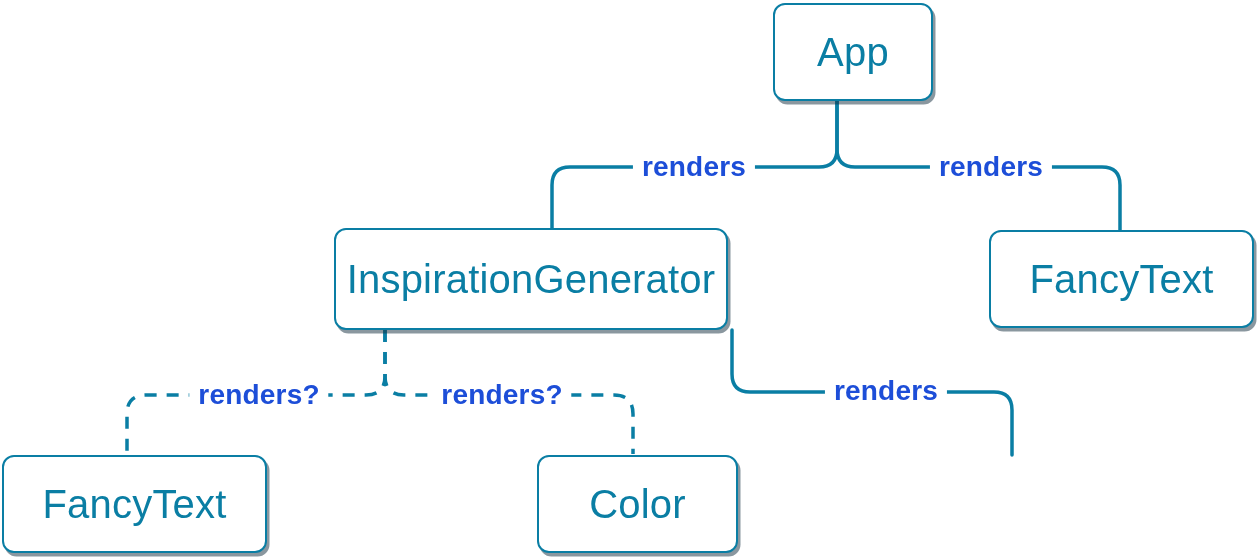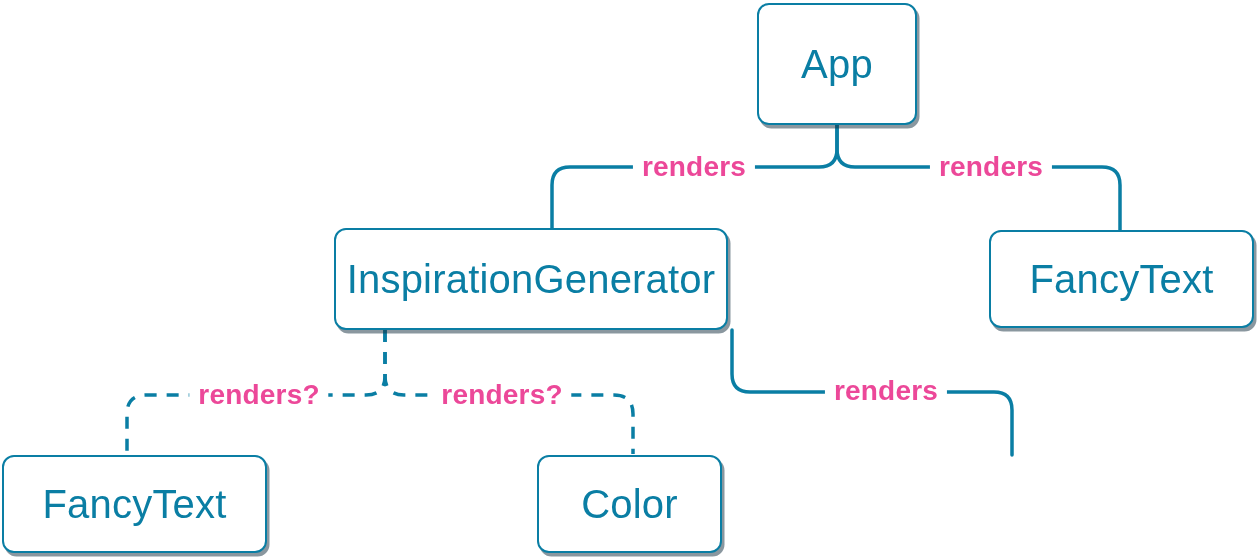--- a/index.html
+++ b/index.html
@@ -47,21 +47,21 @@
     font-weight: 500;
     letter-spacing: 0.2px;
     box-sizing: border-box;
   }
   .edge-label {
     position: absolute;
     z-index: 2;
     transform: translate(-50%, -50%);
     background: #ffffff;
     padding: 2px 9px;
-    color: #ec4899;
+    color: #1d4ed8;
     font-size: 28px;
     font-weight: 600;
     letter-spacing: 0.2px;
     white-space: nowrap;
   }
 </style>
 </head>
 <body>
 
 <div class="stage">
@@ -73,34 +73,34 @@
     <path class="edge dashed" d="M385 330 L385 376 Q385 395 404 395 L614 395 Q633 395 633 414 L633 454"></path>
     <path class="edge solid" d="M732 330 L732 374 Q732 392 750 392 L994 392 Q1012 392 1012 410 L1012 455"></path>
   </svg>
 
   <span class="edge-label" style="left:694px; top:167px;">renders</span>
   <span class="edge-label" style="left:991px; top:167px;">renders</span>
   <span class="edge-label" style="left:259px; top:395px;">renders?</span>
   <span class="edge-label" style="left:502px; top:395px;">renders?</span>
   <span class="edge-label" style="left:886px; top:391px;">renders</span>
 
-  <div class="node" style="left:757px; top:3px; width:160px; height:122px;">
+  <div class="node" style="left:773px; top:3px; width:160px; height:98px;">
     <span>App</span>
   </div>
 
   <div class="node" style="left:334px; top:228px; width:394px; height:102px;">
     <span>InspirationGenerator</span>
   </div>
 
   <div class="node" style="left:989px; top:230px; width:265px; height:98px;">
     <span>FancyText</span>
   </div>
 
   <div class="node" style="left:2px; top:455px; width:265px; height:98px;">
     <span>FancyText</span>
   </div>
 
-  <div class="node" style="left:537px; top:455px; width:185px; height:98px;">
+  <div class="node" style="left:537px; top:455px; width:201px; height:98px;">
     <span>Color</span>
   </div>
 
 
 </div>
 
 </body></html>

